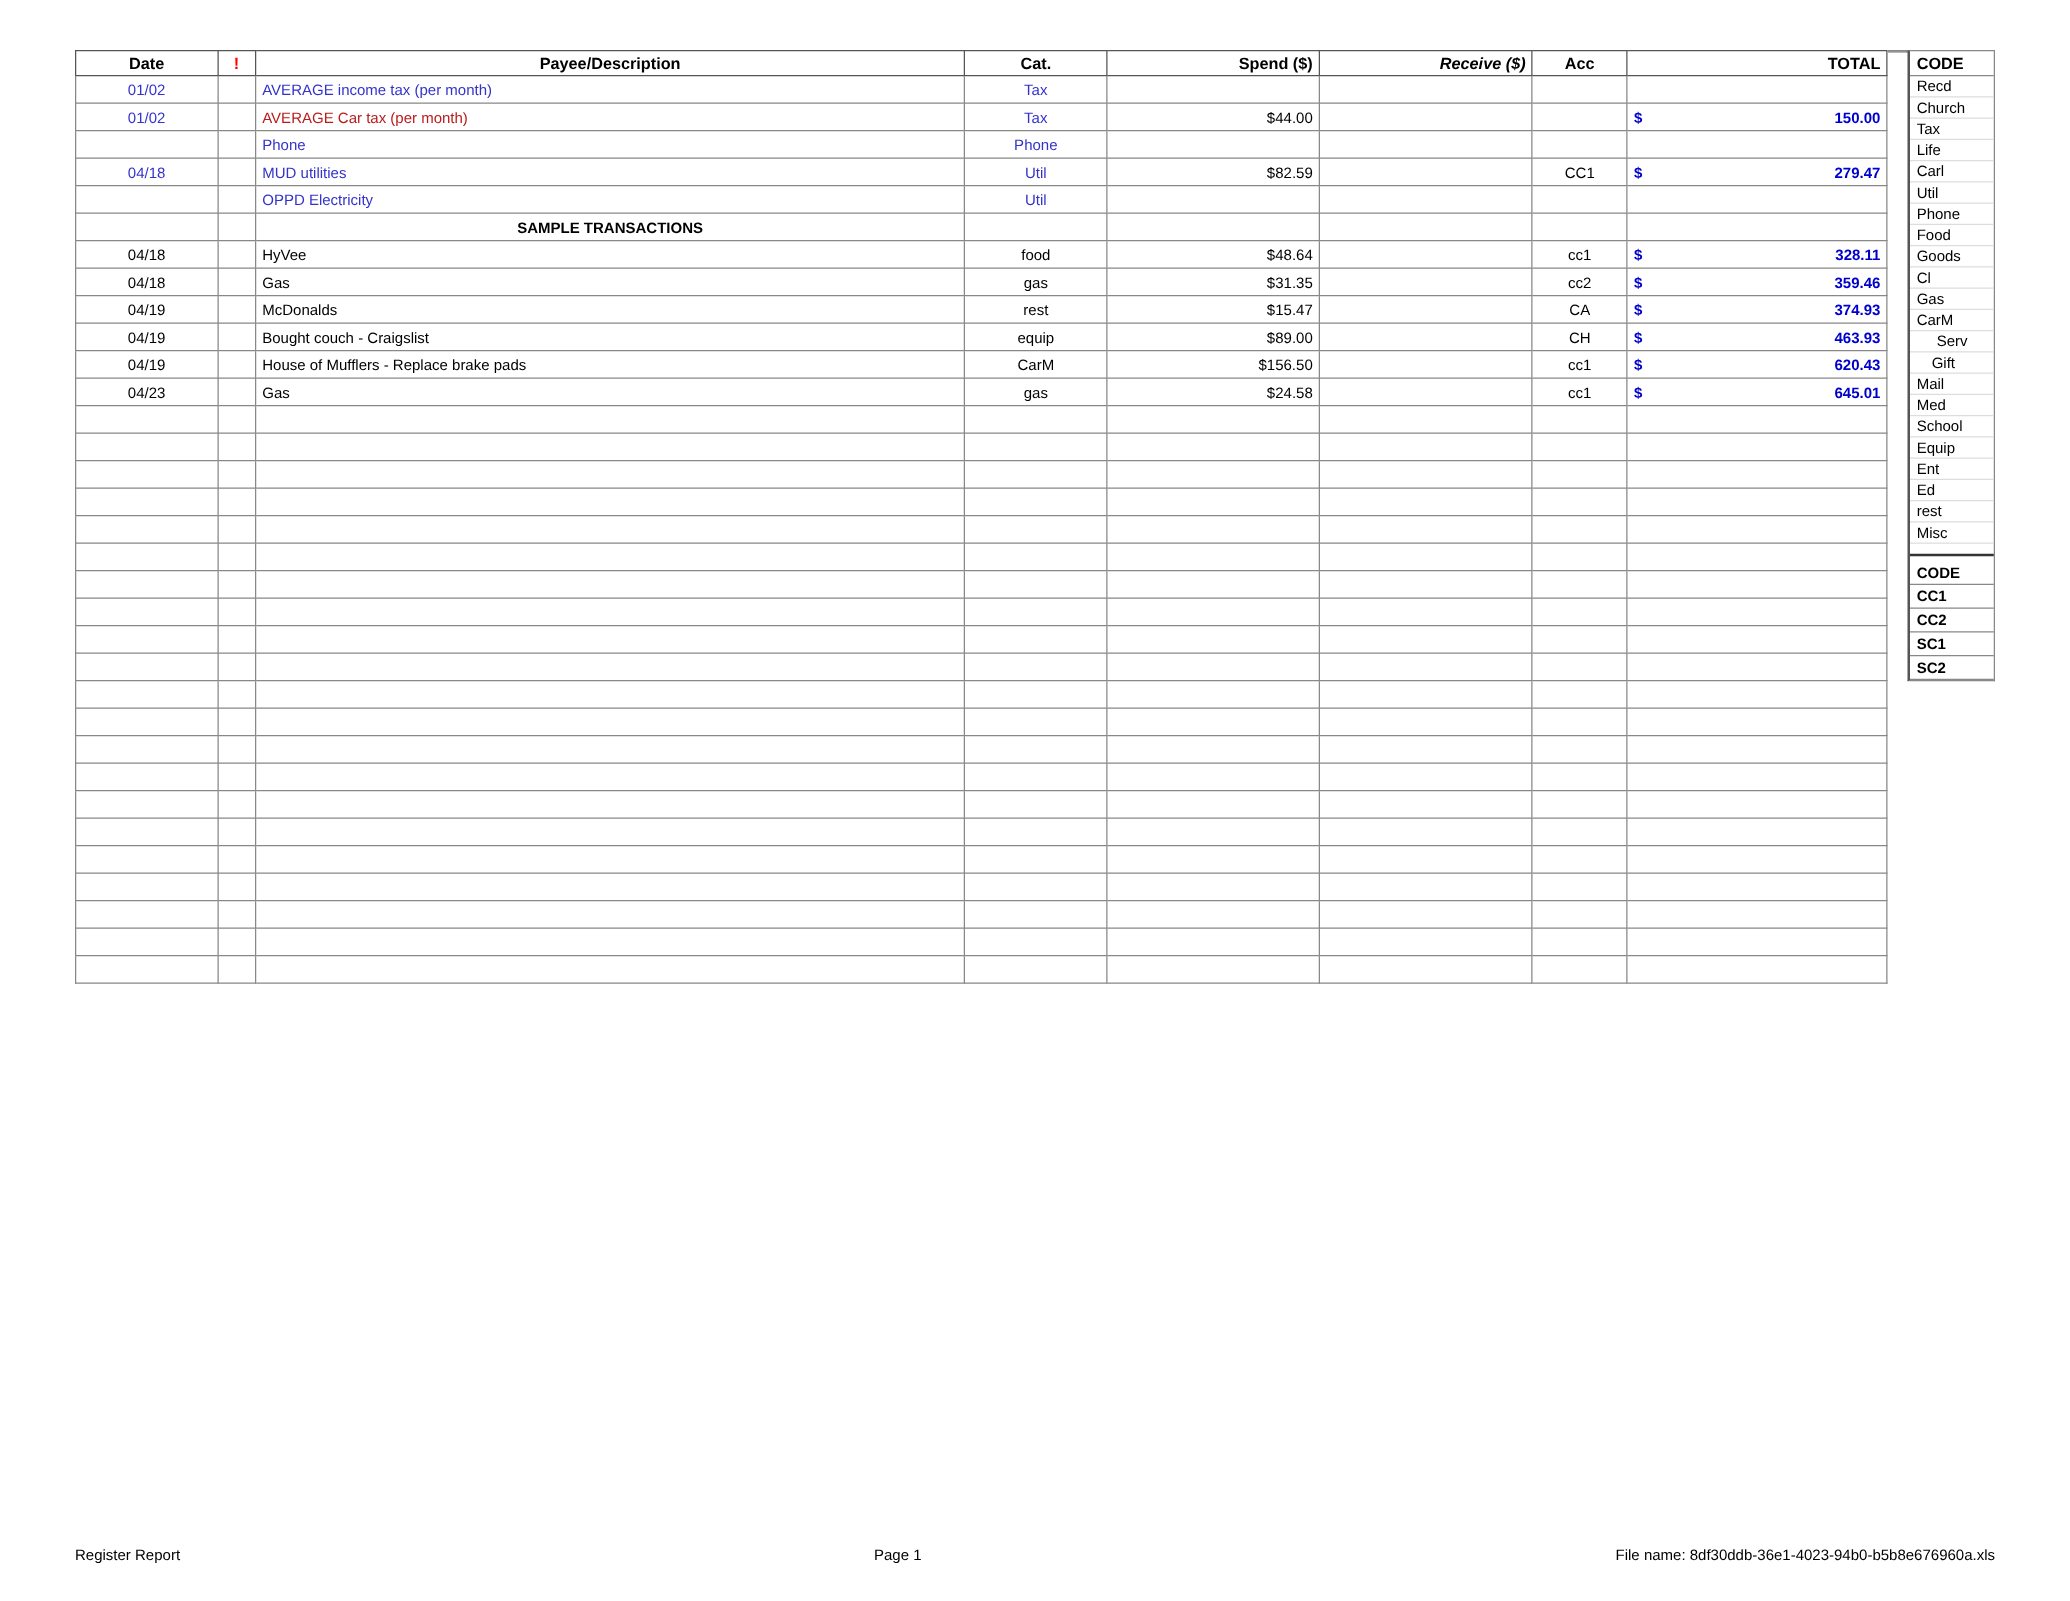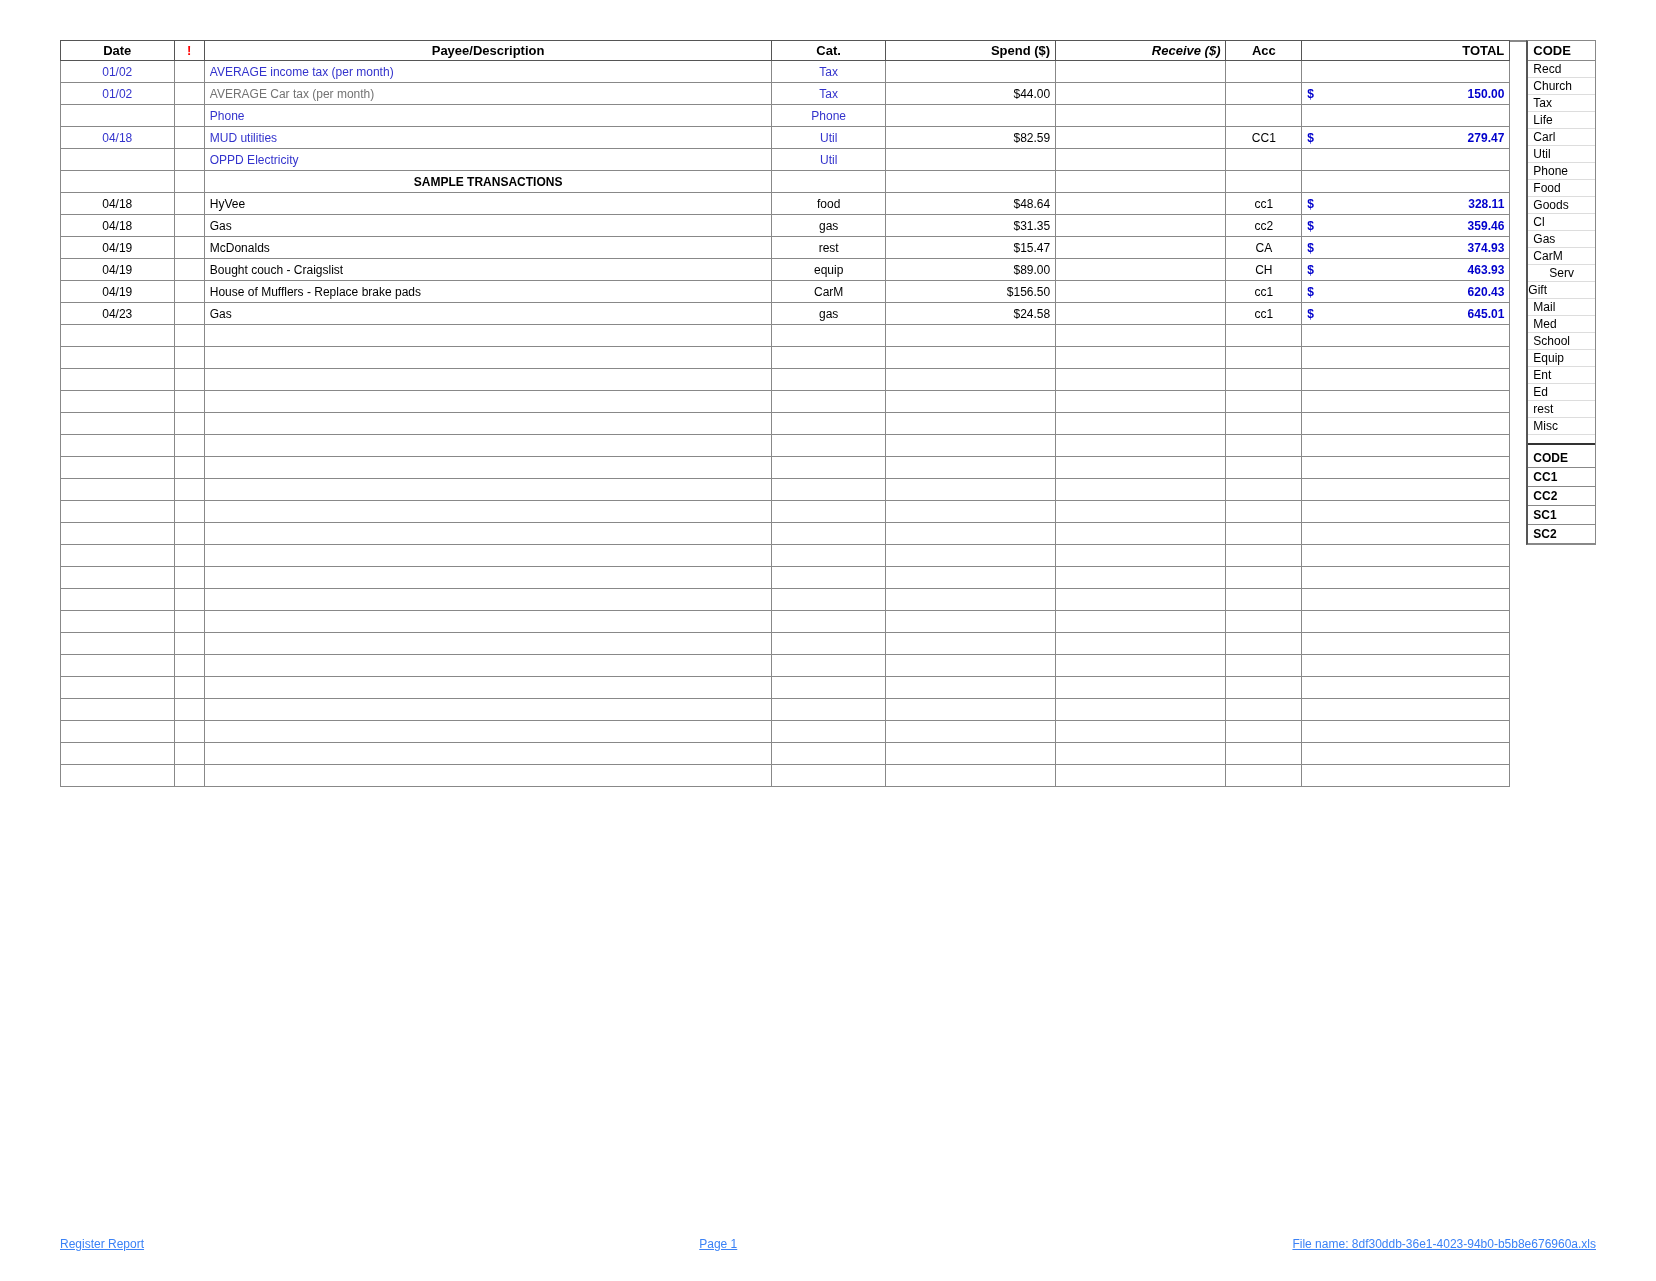--- a/index.html
+++ b/index.html
@@ -46,22 +46,21 @@
     
     .page-footer {
       position: absolute;
       bottom: 30px;
       left: 0;
       right: 0;
       display: flex;
       justify-content: space-between;
       padding: 0 60px;
       font-size: 12px;
-      color: #3b82f6;
-      text-decoration: underline;
+      color: #000000;
     }
 
     .header-row th {
       border: 1px solid #555;
     }
   </style>
 </head>
 <body>
 
 <div class="page-container">
@@ -86,21 +85,21 @@
             <td class="col-payee" style="color: rgb(51, 51, 204);">AVERAGE income tax (per month)</td>
             <td class="col-cat" style="color: rgb(51, 51, 204);">Tax</td>
             <td class="col-spend"></td>
             <td class="col-receive"></td>
             <td class="col-acc"></td>
             <td class="col-total"></td>
           </tr>
           <tr style="height: 22px;">
             <td class="col-date" style="color: rgb(51, 51, 204);">01/02</td>
             <td class="col-flag"></td>
-            <td class="col-payee" style="color: #737373;">AVERAGE Car tax (per month)</td>
+            <td class="col-payee" style="color: #b91c1c;">AVERAGE Car tax (per month)</td>
             <td class="col-cat" style="color: rgb(51, 51, 204);">Tax</td>
             <td class="col-spend">$44.00</td>
             <td class="col-receive"></td>
             <td class="col-acc"></td>
             <td class="col-total" style="color: rgb(0, 0, 204); font-weight: bold;"><span style="float:left">$</span>150.00</td>
           </tr>
           <tr style="height: 22px;">
             <td class="col-date"></td>
             <td class="col-flag"></td>
             <td class="col-payee" style="color: rgb(51, 51, 204);">Phone</td>
@@ -424,21 +423,21 @@
           <div style="padding: 1px 5px; border-bottom: 1px solid rgb(221, 221, 221); font-size: 12px;">Life</div>
           <div style="padding: 1px 5px; border-bottom: 1px solid rgb(221, 221, 221); font-size: 12px;">Carl</div>
           <div style="padding: 1px 5px; border-bottom: 1px solid rgb(221, 221, 221); font-size: 12px;">Util</div>
           <div style="padding: 1px 5px; border-bottom: 1px solid rgb(221, 221, 221); font-size: 12px;">Phone</div>
           <div style="padding: 1px 5px; border-bottom: 1px solid rgb(221, 221, 221); font-size: 12px;">Food</div>
           <div style="padding: 1px 5px; border-bottom: 1px solid rgb(221, 221, 221); font-size: 12px;">Goods</div>
           <div style="padding: 1px 5px; border-bottom: 1px solid rgb(221, 221, 221); font-size: 12px;">Cl</div>
           <div style="padding: 1px 5px; border-bottom: 1px solid rgb(221, 221, 221); font-size: 12px;">Gas</div>
           <div style="padding: 1px 5px; border-bottom: 1px solid rgb(221, 221, 221); font-size: 12px;">CarM</div>
           <div style="padding: 1px 21px; border-bottom: 1px solid rgb(221, 221, 221); font-size: 12px;">Serv</div>
-          <div style="padding: 1px 0; border-bottom: 1px solid rgb(221, 221, 221); font-size: 12px;">Gift</div>
+          <div style="padding: 1px 17px; border-bottom: 1px solid rgb(221, 221, 221); font-size: 12px;">Gift</div>
           <div style="padding: 1px 5px; border-bottom: 1px solid rgb(221, 221, 221); font-size: 12px;">Mail</div>
           <div style="padding: 1px 5px; border-bottom: 1px solid rgb(221, 221, 221); font-size: 12px;">Med</div>
           <div style="padding: 1px 5px; border-bottom: 1px solid rgb(221, 221, 221); font-size: 12px;">School</div>
           <div style="padding: 1px 5px; border-bottom: 1px solid rgb(221, 221, 221); font-size: 12px;">Equip</div>
           <div style="padding: 1px 5px; border-bottom: 1px solid rgb(221, 221, 221); font-size: 12px;">Ent</div>
           <div style="padding: 1px 5px; border-bottom: 1px solid rgb(221, 221, 221); font-size: 12px;">Ed</div>
           <div style="padding: 1px 5px; border-bottom: 1px solid rgb(221, 221, 221); font-size: 12px;">rest</div>
           <div style="padding: 1px 5px; border-bottom: 1px solid rgb(221, 221, 221); font-size: 12px;">Misc</div>
         </div>
       <div style="border-top:2px solid #333; margin:8px 0 4px 0;"></div>

